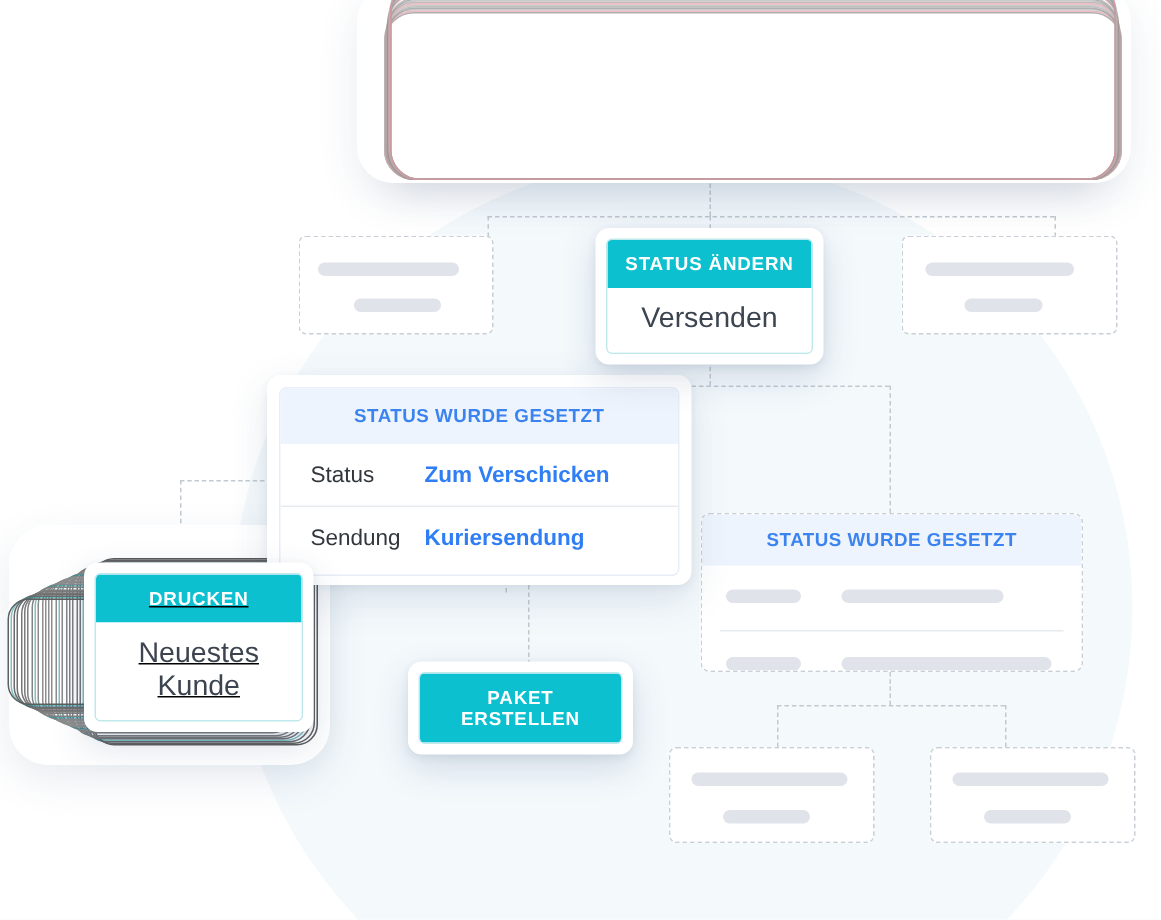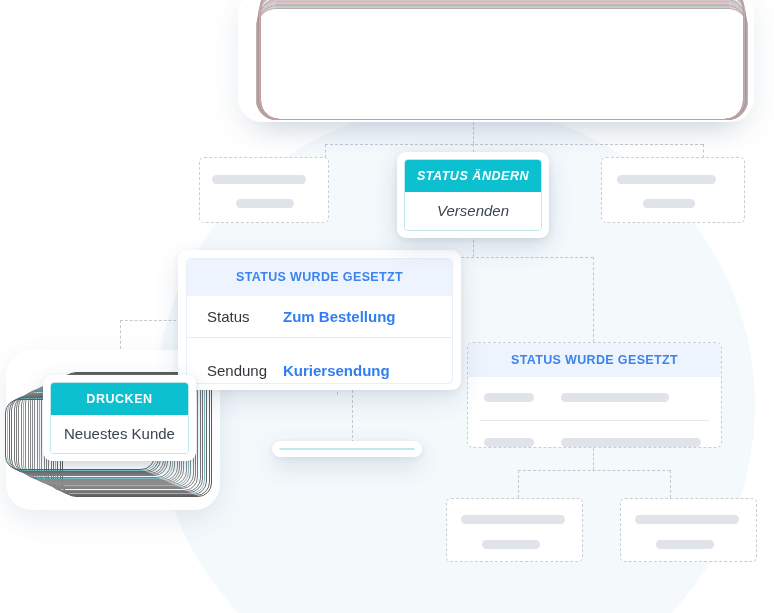--- a/index.html
+++ b/index.html
@@ -114,21 +114,21 @@
     color:#ffffff;
     font-size:12.5px;
     font-weight:700;
     letter-spacing:.55px;
     text-align:center;
     padding:9px 6px 9px;
   }
   .ac-body{
     background:#ffffff;
     color:#3c4450;
-    font-size:15px;
+    font-size:19px;
     text-align:center;
     padding:10px 6px 11px;
   }
 
   
   .fan-wrap{position:absolute;z-index:10;}
   .fan-layer{
     position:absolute;
     box-sizing:border-box;
     border-radius:10px;
@@ -232,21 +232,21 @@
   <div class="ghost" style="left:199px;top:157px;width:130px;height:66px;">
     <div class="bar" style="left:12px;top:17px;width:94px;"></div>
     <div class="bar" style="left:36px;top:41px;width:58px;"></div>
   </div>
 
   <div class="ghost" style="left:601px;top:157px;width:144px;height:66px;">
     <div class="bar" style="left:15px;top:17px;width:99px;"></div>
     <div class="bar" style="left:41px;top:41px;width:52px;"></div>
   </div>
 
-  <div class="action-card" style="left:397px;top:152px;width:152px;font-style:italic;">
+  <div class="action-card" style="left:397px;top:152px;width:152px;">
     <div class="ac-inner">
       <div class="ac-head">STATUS ÄNDERN</div>
       <div class="ac-body">Versenden</div>
     </div>
   </div>
 
   <div class="ghost-info" style="left:467px;top:342px;width:255px;height:106px;">
     <div class="gi-head">STATUS WURDE GESETZT</div>
     <div class="gi-row">
       <div class="bar" style="left:16px;top:16px;width:50px;"></div>
@@ -269,23 +269,23 @@
     <div class="bar" style="left:35px;top:41px;width:58px;"></div>
   </div>
 
   <div class="info-card" style="left:178px;top:250px;width:283px;height:140px;padding:8px;z-index:15;">
     <div class="info-inner" style="height:100%;">
       <div class="ic-head-tag" style="padding:11px 4px 12px;">
         <span>STATUS WURDE GESETZT</span>
       </div>
       <div style="display:flex;align-items:center;height:41px;padding-left:20px;border-bottom:1px solid #e8ecf2;">
         <span class="lbl" style="width:76px;">Status</span>
-        <span class="val">Zum Bestellung</span>
-      </div>
-      <div style="display:flex;align-items:flex-end;height:41px;padding-left:20px;">
+        <span class="val">Zum Verschicken</span>
+      </div>
+      <div style="display:flex;align-items:center;height:41px;padding-left:20px;">
         <span class="lbl" style="width:76px;">Sendung</span>
         <span class="val">Kuriersendung</span>
       </div>
     </div>
   </div>
 
   <div class="fan-wrap" style="left:0px;top:362px;width:230px;height:160px;">
     <div class="fan-white" style="left:6px;top:-12px;width:214px;height:160px;border-radius:26px;"></div>
     <div id="leftfan" style="position:absolute;left:0;top:0;width:230px;height:160px;">
         <div class="fan-layer" style="left: 62px; top: 10px; width: 150px; height: 125px; border-radius: 14px; border: 1.6px solid rgb(92, 92, 92); background: transparent;"></div>
@@ -310,25 +310,26 @@
         <div class="fan-layer" style="left: 18.3px; top: 30.52px; width: 150px; height: 83.96px; border-radius: 14px; border: 1.6px solid rgb(127, 127, 127); background: transparent;"></div>
         <div class="fan-layer" style="left: 16px; top: 31.6px; width: 150px; height: 81.8px; border-radius: 14px; border: 1.6px solid rgb(123, 123, 123); background: transparent;"></div>
         <div class="fan-layer" style="left: 13.7px; top: 32.68px; width: 150px; height: 79.64px; border-radius: 14px; border: 1.6px solid rgb(118, 118, 118); background: transparent;"></div>
         <div class="fan-layer" style="left: 11.4px; top: 33.76px; width: 150px; height: 77.48px; border-radius: 14px; border: 1.6px solid rgb(112, 112, 112); background: transparent;"></div>
         <div class="fan-layer" style="left: 9.1px; top: 34.84px; width: 150px; height: 75.32px; border-radius: 14px; border: 1.6px solid rgb(106, 106, 106); background: transparent;"></div>
         <div class="fan-layer" style="left: 6.8px; top: 35.92px; width: 150px; height: 73.16px; border-radius: 14px; border: 1.6px solid rgba(20, 140, 150, 0.55); background: transparent;"></div>
         <div class="fan-layer" style="left: 4.5px; top: 37px; width: 150px; height: 71px; border-radius: 14px; border: 1.6px solid rgb(94, 94, 94); background: transparent;"></div>
       </div>
   </div>
 
-  <div class="action-card" style="left:43px;top:375px;width:153px;z-index:25;">
+  <div class="action-card" style="left:56px;top:375px;width:153px;z-index:25;text-decoration:underline;">
     <div class="ac-inner">
       <div class="ac-head">DRUCKEN</div>
       <div class="ac-body">Neuestes Kunde</div>
     </div>
   </div>
 
   <div class="action-card" style="left:272px;top:441px;width:150px;">
     <div class="ac-inner">
+      <div class="ac-head">PAKET ERSTELLEN</div>
     </div>
   </div>
 
 </div>
 
 </body></html>

